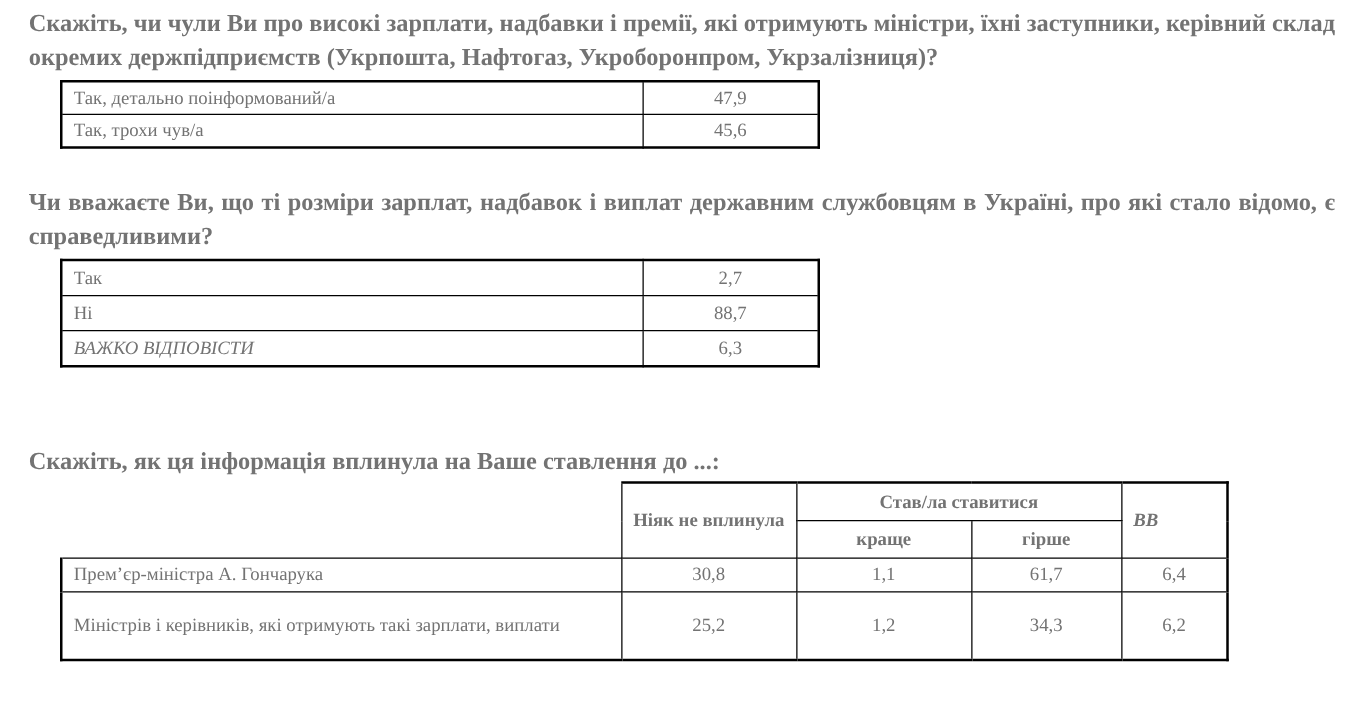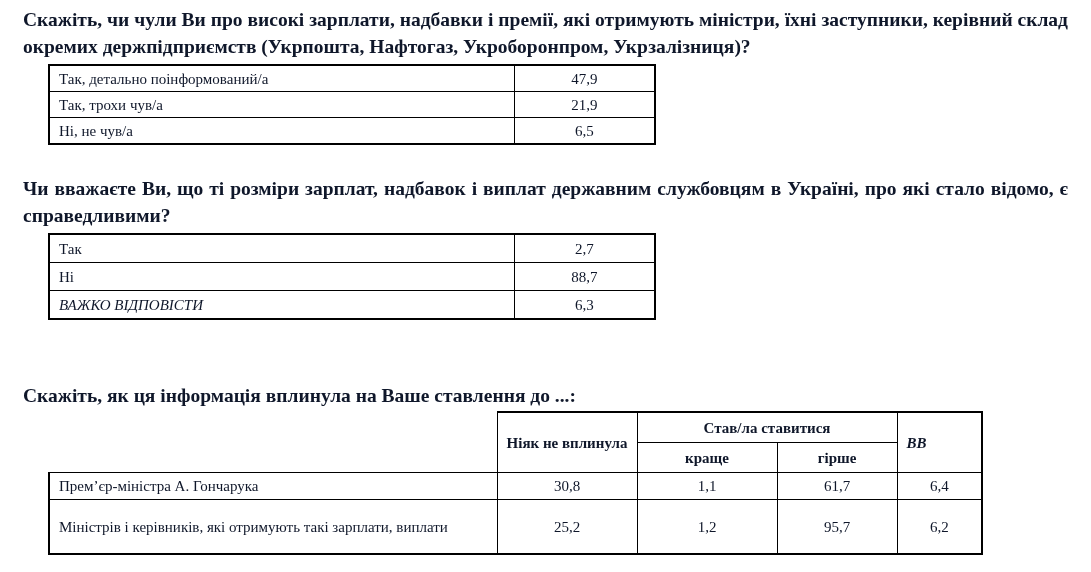--- a/index.html
+++ b/index.html
@@ -5,21 +5,21 @@
   html, body {
     margin: 0;
     padding: 0;
     background: #ffffff;
   }
   #page {
     position: relative;
     width: 1091px;
     height: 572px;
     background: #ffffff;
-    color: #0f172a;
+    color: #737373;
     font-family: "Liberation Serif", serif;
     overflow: hidden;
   }
   .question {
     font-weight: bold;
     font-size: 19.5px;
     line-height: 27px;
     text-align: justify;
     margin: 0 23px;
   }
@@ -76,25 +76,21 @@
         <col style="width:465px">
         <col style="width:141px">
       </colgroup>
     <tbody>
       <tr>
         <td>Так, детально поінформований/а</td>
         <td class="val">47,9</td>
       </tr>
       <tr>
         <td>Так, трохи чув/а</td>
-        <td class="val">21,9</td>
-      </tr>
-      <tr>
-        <td>Ні, не чув/а</td>
-        <td class="val">6,5</td>
+        <td class="val">45,6</td>
       </tr>
     </tbody>
   </table>
 
   <p class="question" id="q2">Чи вважаєте Ви, що ті розміри  зарплат, надбавок і виплат державним службовцям в Україні, про які стало відомо, є справедливими?</p>
 
   <table class="box t12" id="table2">
     <colgroup>
         <col style="width:465px">
         <col style="width:141px">
@@ -140,19 +136,19 @@
         <td class="edge-l">Прем’єр-міністра А. Гончарука</td>
         <td class="val">30,8</td>
         <td class="val">1,1</td>
         <td class="val bold">61,7</td>
         <td class="val edge-r">6,4</td>
       </tr>
       <tr class="d-row2">
         <td class="edge-l edge-b">Міністрів і керівників, які отримують такі зарплати, виплати</td>
         <td class="val edge-b">25,2</td>
         <td class="val edge-b">1,2</td>
-        <td class="val bold edge-b">95,7</td>
+        <td class="val bold edge-b">34,3</td>
         <td class="val edge-b edge-r">6,2</td>
       </tr>
     </tbody>
   </table>
 
 </div>
 
 </body></html>

